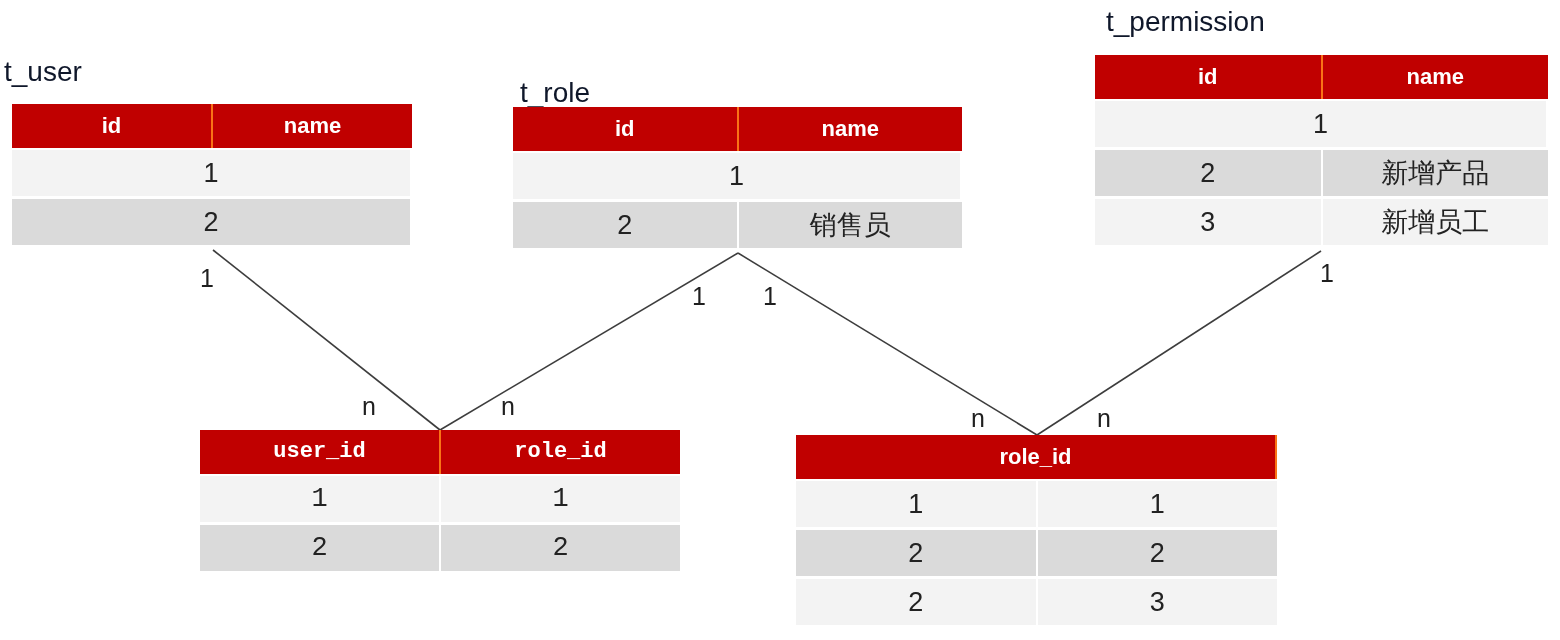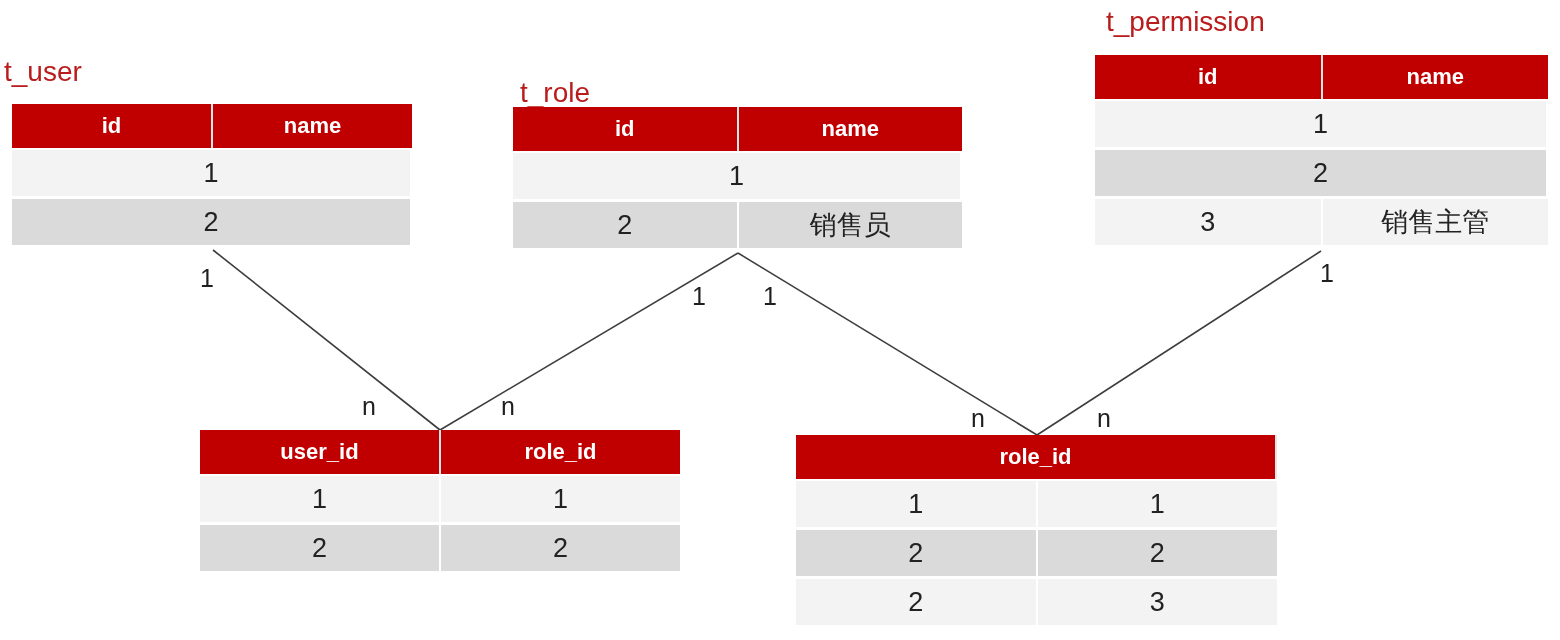--- a/index.html
+++ b/index.html
@@ -25,21 +25,21 @@
     left:0;top:0;
     width:1560px;height:640px;
   }
   .lines line{
     stroke:var(--line,#3d3d3d);
     stroke-width:1.6;
   }
   .tbl-title{
     position:absolute;
     font-size:28px;
-    color:#b91c1c;
+    color:#0f172a;
     white-space:nowrap;
   }
   .rel-label{
     position:absolute;
     font-size:25px;
     color:#1f1f1f;
     line-height:1;
   }
   .tbl{
     position:absolute;
@@ -51,21 +51,21 @@
     border-bottom:2px solid #ffffff;
   }
   .th{
     flex:1;
     color:var(--header-text,#ffffff);
     font-weight:bold;
     font-size:22px;
     text-align:center;
     line-height:44px;
   }
-  .th:first-child{border-right:2px solid #e5e5e5;}
+  .th:first-child{border-right:2px solid #f97316;}
   .tr{
     display:flex;
     height:49px;
     border-bottom:3px solid #ffffff;
   }
   .tr .td{
     flex:1;
     font-size:27px;
     color:var(--text,#222222);
     text-align:center;
@@ -130,28 +130,29 @@
   <div class="tbl" style="left:1095px;top:55px;width:453px;">
     <div class="thead">
       <div class="th">id</div>
       <div class="th">name</div>
     </div>
     <div class="tr r-light">
       <div class="td">1</div>
     </div>
     <div class="tr r-dark">
       <div class="td">2</div>
+      <div class="td">新增产品</div>
     </div>
     <div class="tr r-light">
       <div class="td">3</div>
-      <div class="td">销售主管</div>
+      <div class="td">新增员工</div>
     </div>
   </div>
 
-  <div class="tbl" style="left:200px;top:430px;width:480px;">
+  <div class="tbl" style="left:200px;top:430px;width:480px;font-family:Liberation Mono, monospace;">
     <div class="thead">
       <div class="th">user_id</div>
       <div class="th">role_id</div>
     </div>
     <div class="tr r-light">
       <div class="td">1</div>
       <div class="td">1</div>
     </div>
     <div class="tr r-dark">
       <div class="td">2</div>

